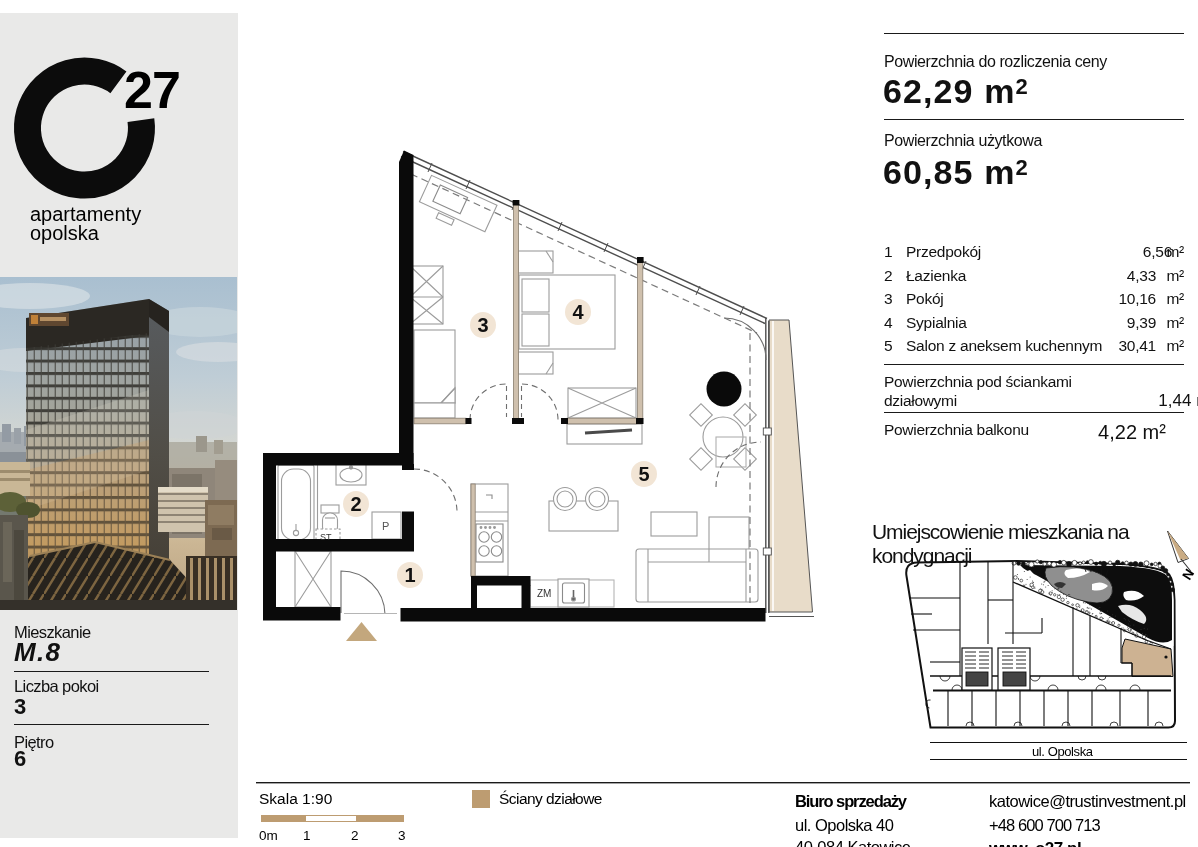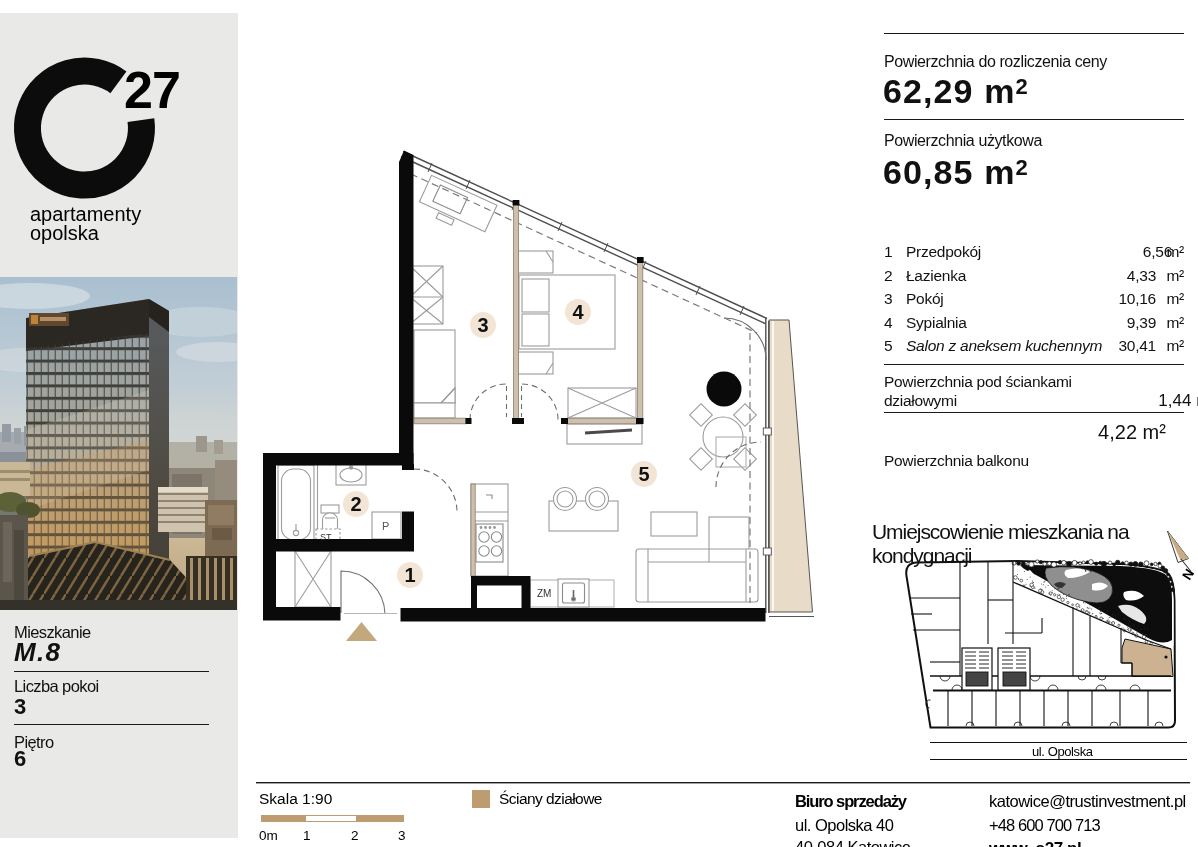--- a/index.html
+++ b/index.html
@@ -670,26 +670,26 @@
       <span style="position:absolute;right:0;">m²</span>
     </div>
   <div style="position:relative;height:23.5px;">
       <span style="position:absolute;left:0;">4</span>
       <span style="position:absolute;left:22px;">Sypialnia</span>
       <span style="position:absolute;right:28px;text-align:center;">9,39</span>
       <span style="position:absolute;right:0;">m²</span>
     </div>
   <div style="position:relative;height:23.5px;">
       <span style="position:absolute;left:0;">5</span>
-      <span style="position:absolute;left:22px;font-style:italic;">Salon z aneksem kuchennym</span>
+      <span style="position:absolute;left:22px;">Salon z aneksem kuchennym</span>
       <span style="position:absolute;right:28px;text-align:center;">30,41</span>
       <span style="position:absolute;right:0;">m²</span>
     </div>
 </div>
 
 <div class="hr" style="left:884px;top:364px;width:300px;"></div>
 <div class="abs" style="left:884px;top:372px;width:300px;font-size:15.5px;line-height:19px;letter-spacing:-0.3px;">Powierzchnia pod ściankami<br>działowymi</div>
 <div class="abs" style="left:1120px;top:391px;width:96px;font-size:17px;text-align:right;">1,44 m²</div>
 <div class="hr" style="left:884px;top:412px;width:300px;"></div>
-<div class="abs" style="left:884px;top:421px;font-size:15.5px;letter-spacing:-0.3px;margin-top:31px;">Powierzchnia balkonu</div>
+<div class="abs" style="left:884px;top:421px;font-size:15.5px;letter-spacing:-0.3px;">Powierzchnia balkonu</div>
 <div class="abs" style="left:1084px;top:421px;width:96px;font-size:20px;text-align:center;">4,22 m²</div>
 
 <div class="abs" style="left:872px;top:520px;font-size:21px;letter-spacing:-1.05px;">Umiejscowienie mieszkania na kondygnacji</div>
 
 </body></html>

